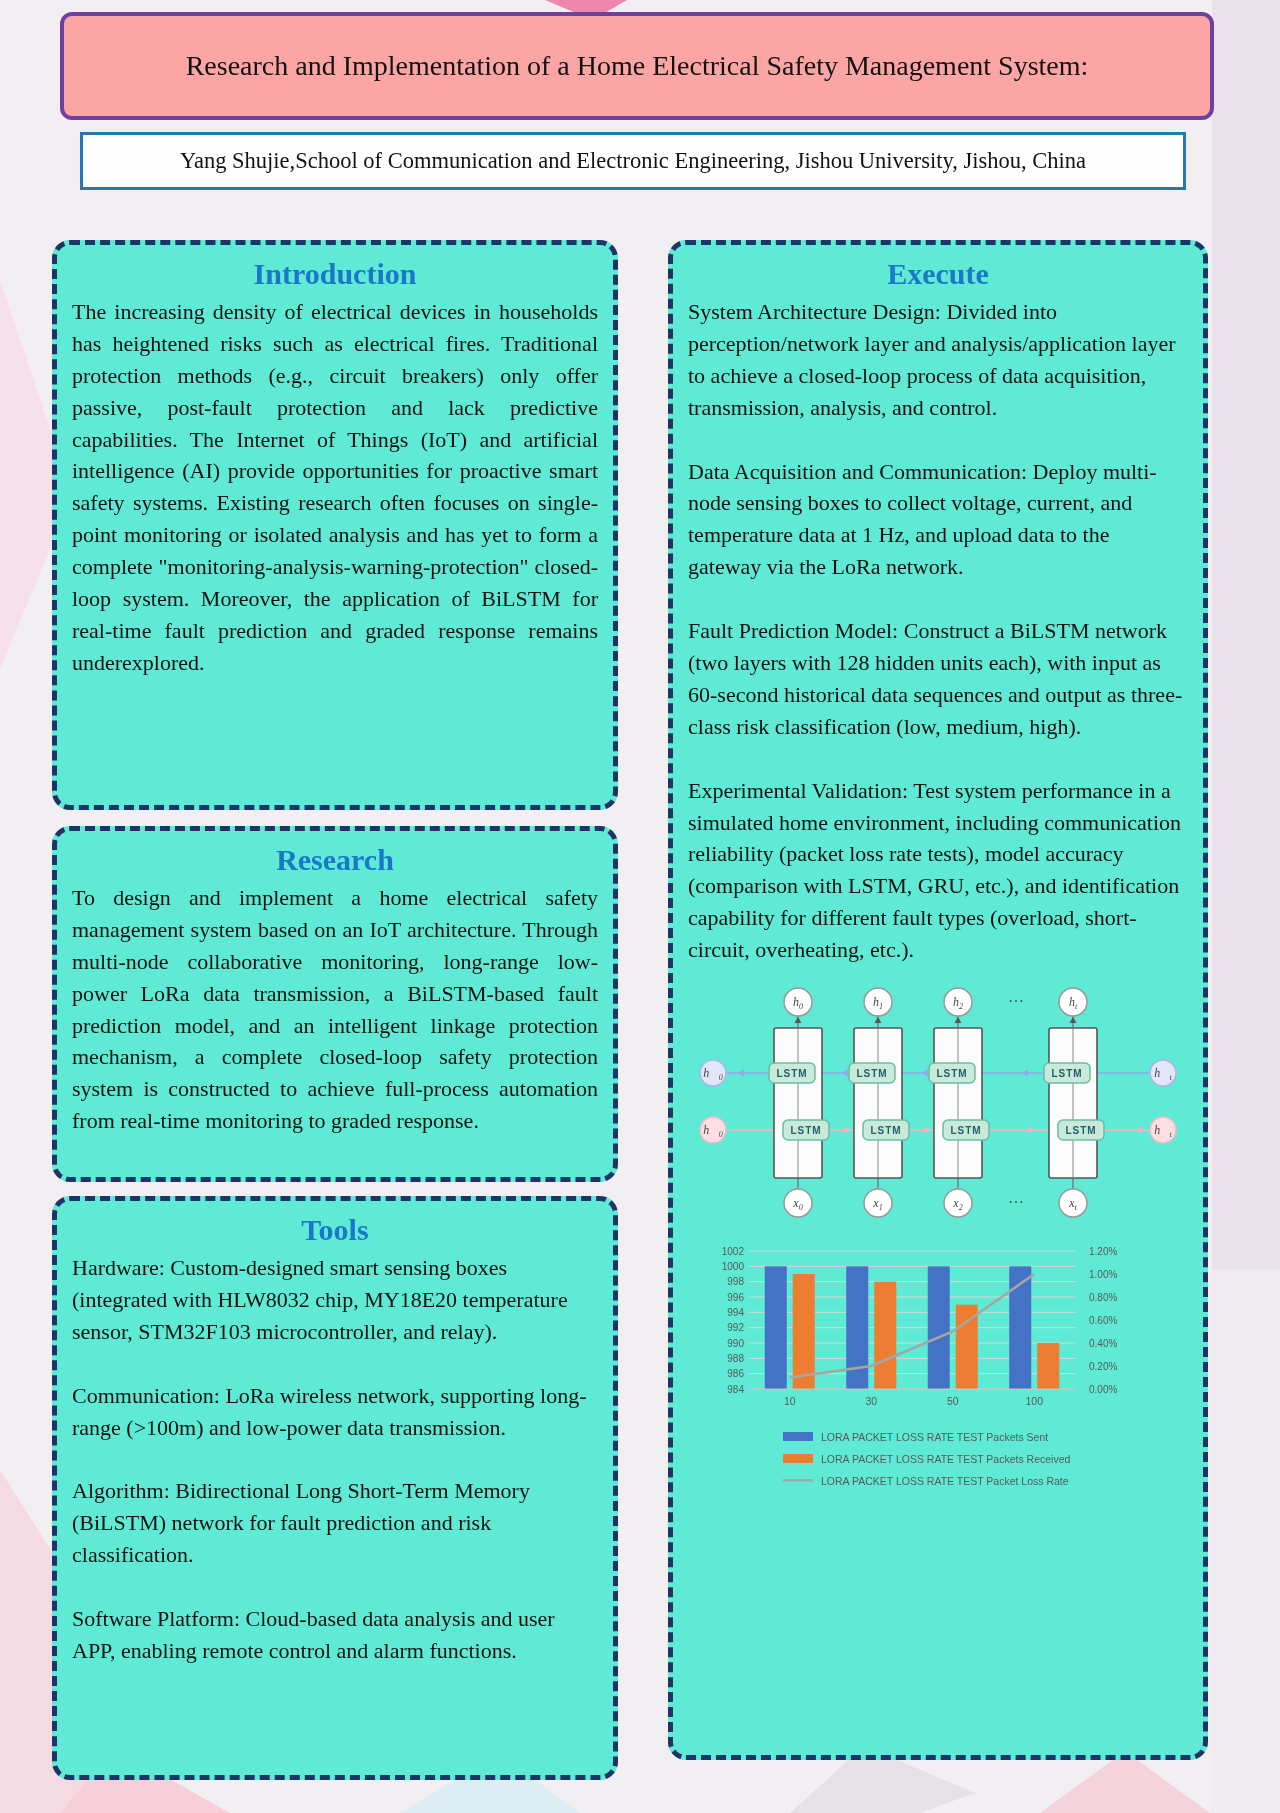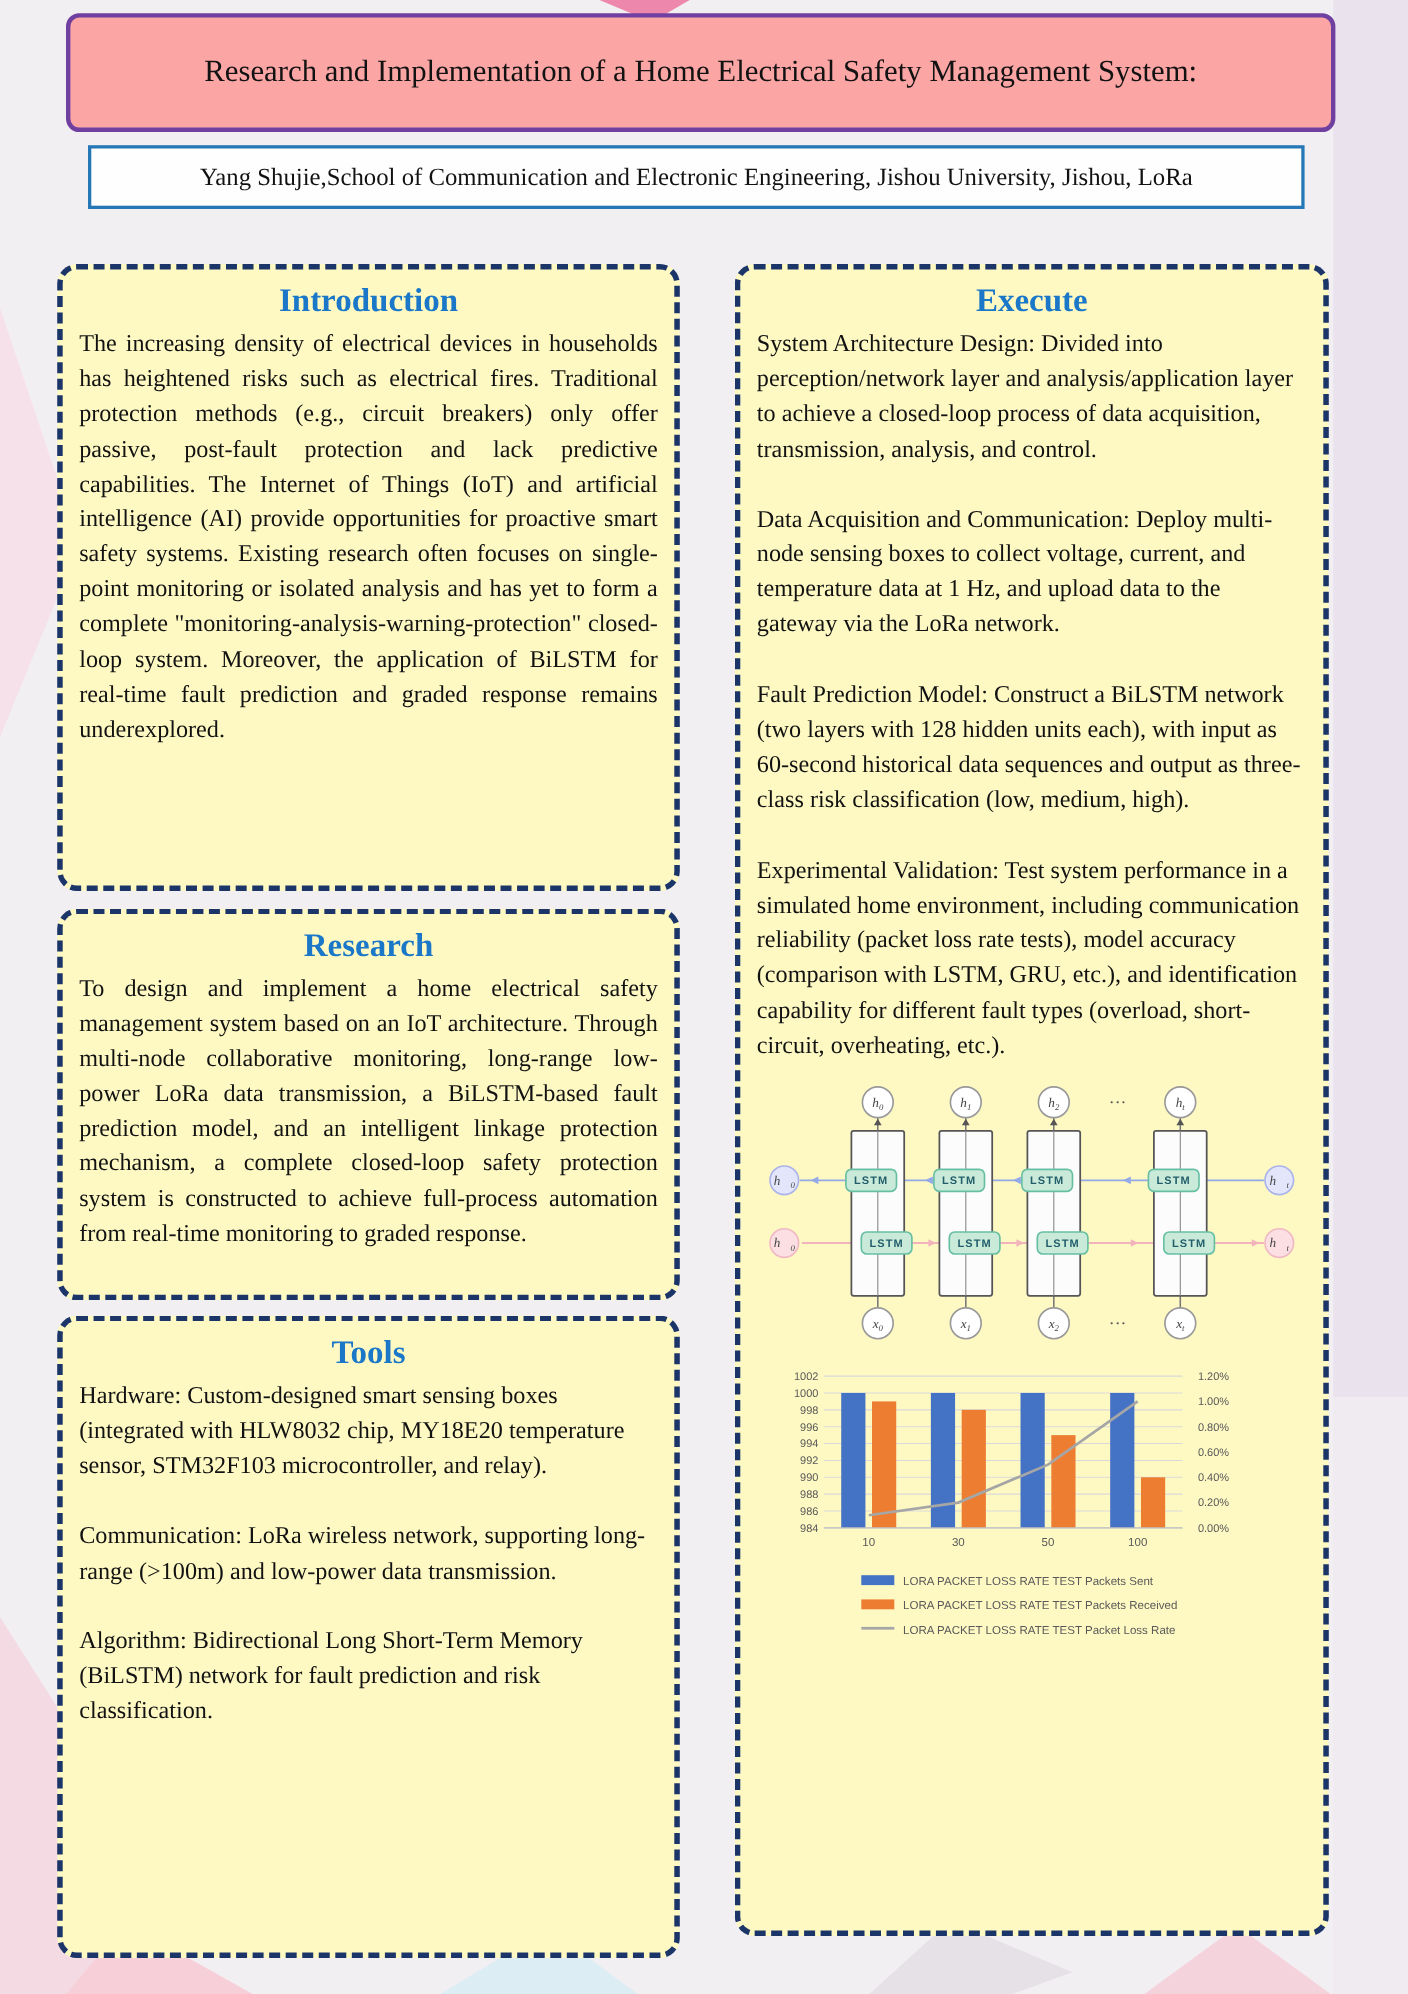--- a/index.html
+++ b/index.html
@@ -26,21 +26,21 @@
     display:flex; flex-direction:column; align-items:center; justify-content:center;
     font-size:28px; line-height:1.3; text-align:center;
   }
   .author-box{
     position:absolute; left:80px; top:132px; width:1100px; height:52px;
     background:#fefefe; border:3px solid var(--author-border,#2577b5);
     display:flex; align-items:center; justify-content:center;
     font-size:22.5px; text-align:center;
   }
   .panel{
-    position:absolute; background:#fef9c3;
+    position:absolute; background:#5eead4;
     border:5px dashed var(--panel-border,#1c3569); border-radius:18px;
     box-sizing:border-box;
   }
   .panel h2{
     text-align:center; color:var(--heading,#1b78c8);
     font-size:30px; font-weight:bold; margin:12px 0 6px 0; line-height:1.1;
   }
   .panel p{margin:0 15px 32px 15px; font-size:22px; line-height:1.45;}
   .panel p:last-of-type{margin-bottom:0;}
   .just p{text-align:justify;}
@@ -66,38 +66,39 @@
   <div class="bg-shape bg-bot-2"></div>
   <div class="bg-shape bg-bot-3"></div>
   <div class="bg-shape bg-bot-4"></div>
   <div class="bg-shape bg-top-sliver"></div>
 
   <div class="title-box">
     <div>Research and Implementation of a Home Electrical Safety Management System:</div>
   </div>
 
   <div class="author-box">
-    <span>Yang Shujie,School of Communication and Electronic Engineering, Jishou University, Jishou, LoRa</span>
+    <span>Yang Shujie,School of Communication and Electronic Engineering, Jishou University, Jishou, China</span>
   </div>
 
   <section class="panel just" id="panel-intro">
     <h2>Introduction</h2>
     <p>The increasing density of electrical devices in households has heightened risks such as electrical fires. Traditional protection methods (e.g., circuit breakers) only offer passive, post-fault protection and lack predictive capabilities. The Internet of Things (IoT) and artificial intelligence (AI) provide opportunities for proactive smart safety systems. Existing research often focuses on single-point monitoring or isolated analysis and has yet to form a complete "monitoring-analysis-warning-protection" closed-loop system. Moreover, the application of BiLSTM for real-time fault prediction and graded response remains underexplored.</p>
   </section>
 
   <section class="panel just" id="panel-purpose">
     <h2>Research</h2>
     <p>To design and implement a home electrical safety management system based on an IoT architecture. Through multi-node collaborative monitoring, long-range low-power LoRa data transmission, a BiLSTM-based fault prediction model, and an intelligent linkage protection mechanism, a complete closed-loop safety protection system is constructed to achieve full-process automation from real-time monitoring to graded response.</p>
   </section>
 
   <section class="panel" id="panel-tools">
     <h2>Tools</h2>
     <p>Hardware: Custom-designed smart sensing boxes (integrated with HLW8032 chip, MY18E20 temperature sensor, STM32F103 microcontroller, and relay).</p>
     <p>Communication: LoRa wireless network, supporting long-range (&gt;100m) and low-power data transmission.</p>
     <p>Algorithm: Bidirectional Long Short-Term Memory (BiLSTM) network for fault prediction and risk classification.</p>
+    <p>Software Platform: Cloud-based data analysis and user APP, enabling remote control and alarm functions.</p>
   </section>
 
   <section class="panel" id="panel-methods">
     <h2>Execute</h2>
     <p>System Architecture Design: Divided into perception/network layer and analysis/application layer to achieve a closed-loop process of data acquisition, transmission, analysis, and control.</p>
     <p>Data Acquisition and Communication: Deploy multi-node sensing boxes to collect voltage, current, and temperature data at 1 Hz, and upload data to the gateway via the LoRa network.</p>
     <p>Fault Prediction Model: Construct a BiLSTM network (two layers with 128 hidden units each), with input as 60-second historical data sequences and output as three-class risk classification (low, medium, high).</p>
     <p>Experimental Validation: Test system performance in a simulated home environment, including communication reliability (packet loss rate tests), model accuracy (comparison with LSTM, GRU, etc.), and identification capability for different fault types (overload, short-circuit, overheating, etc.).</p>
 
     <div class="figure">

